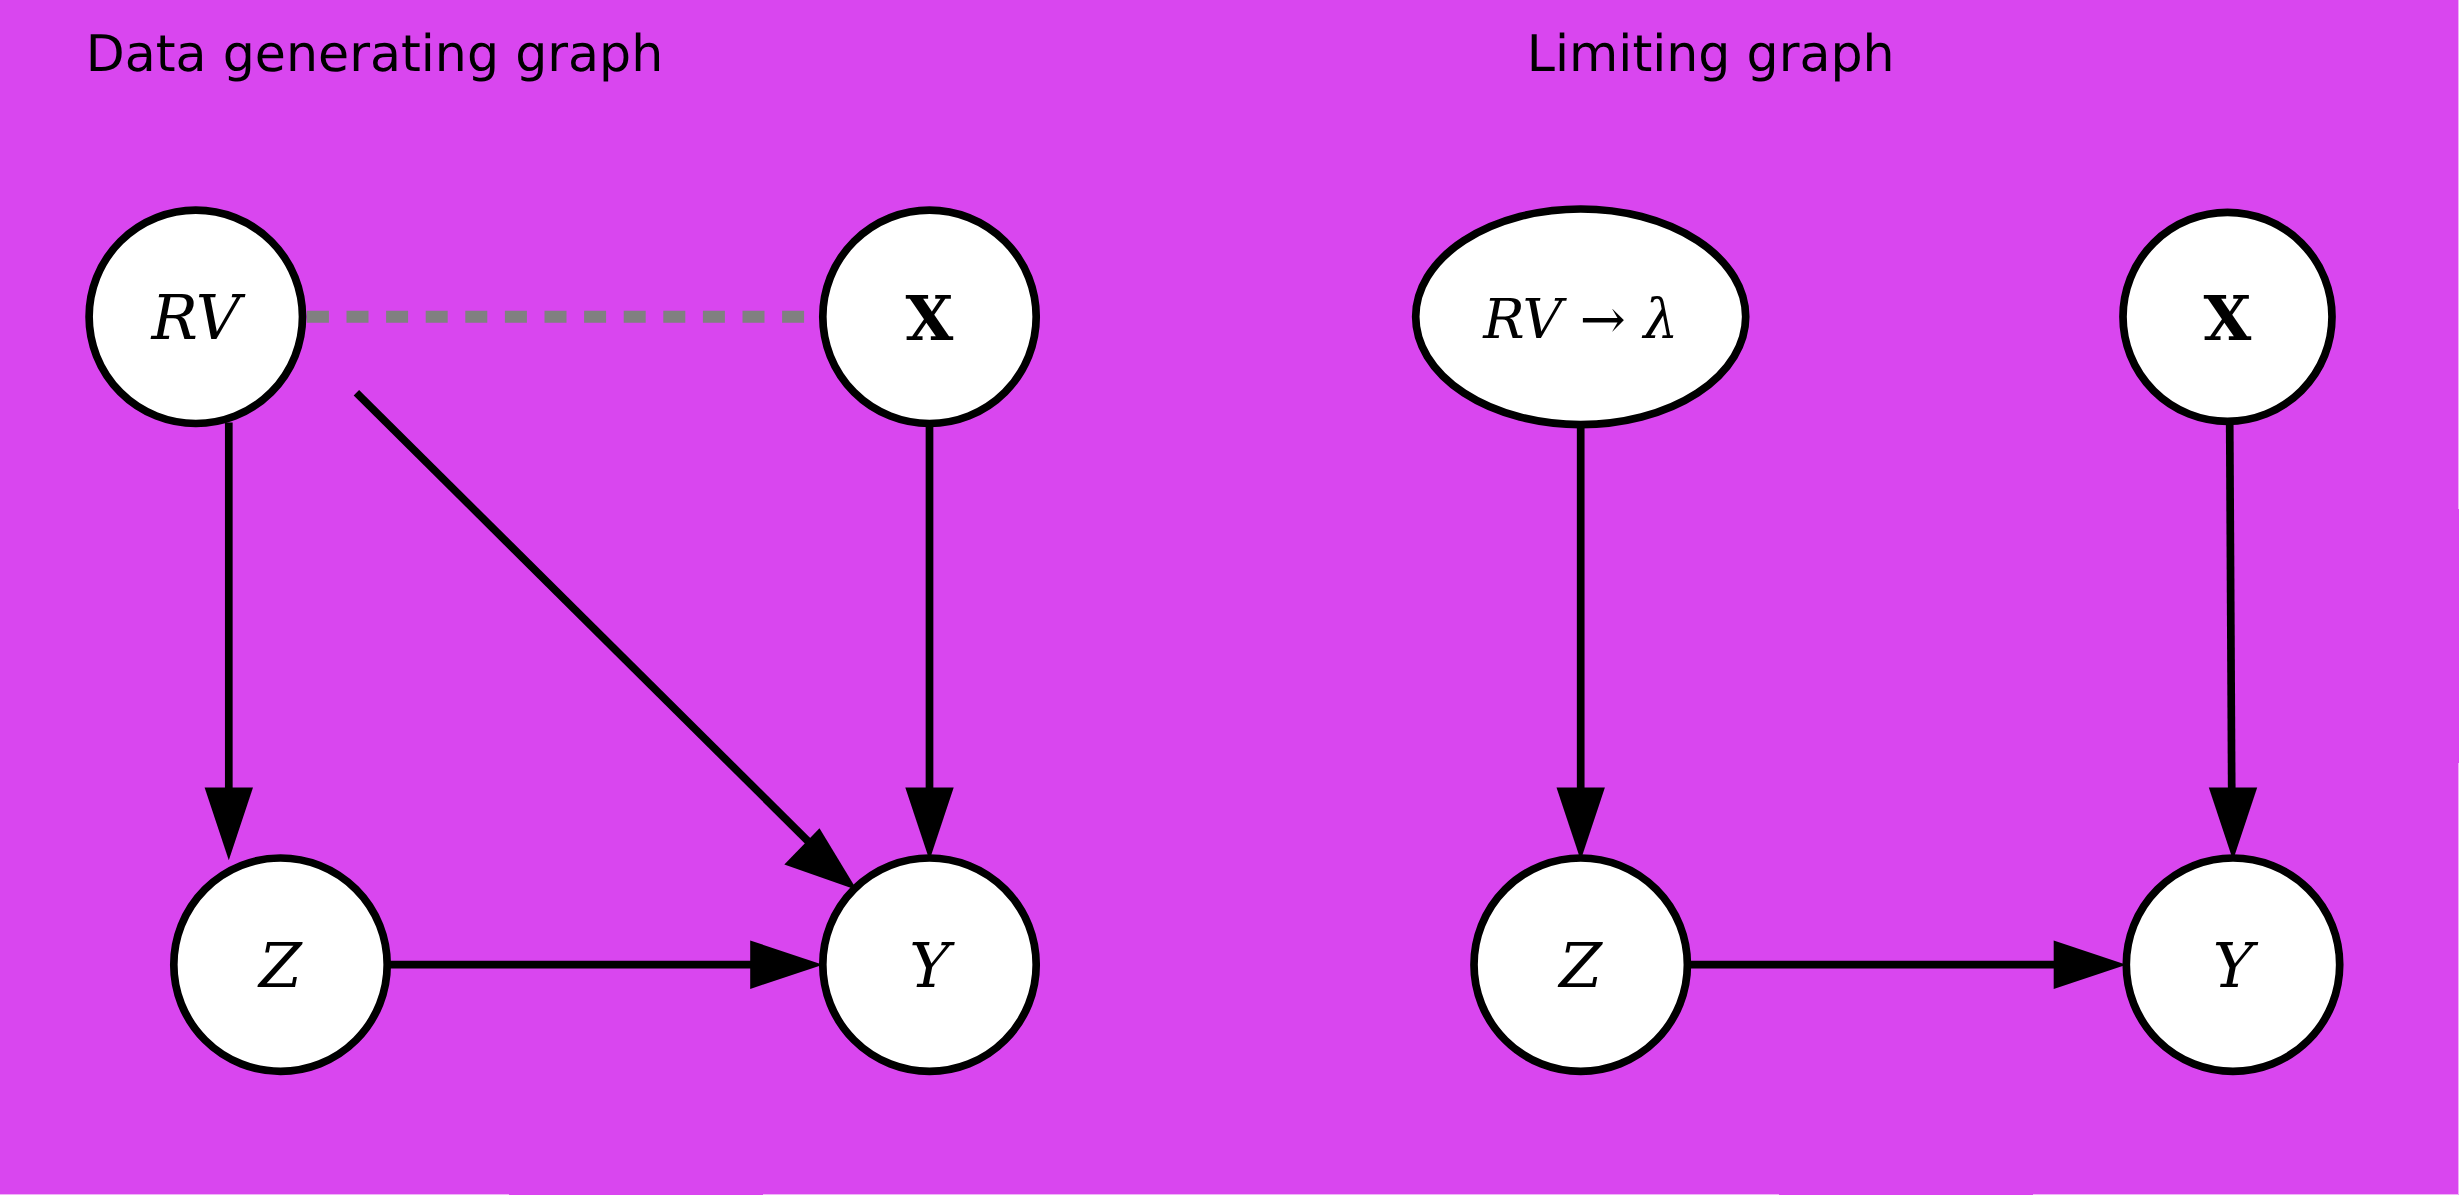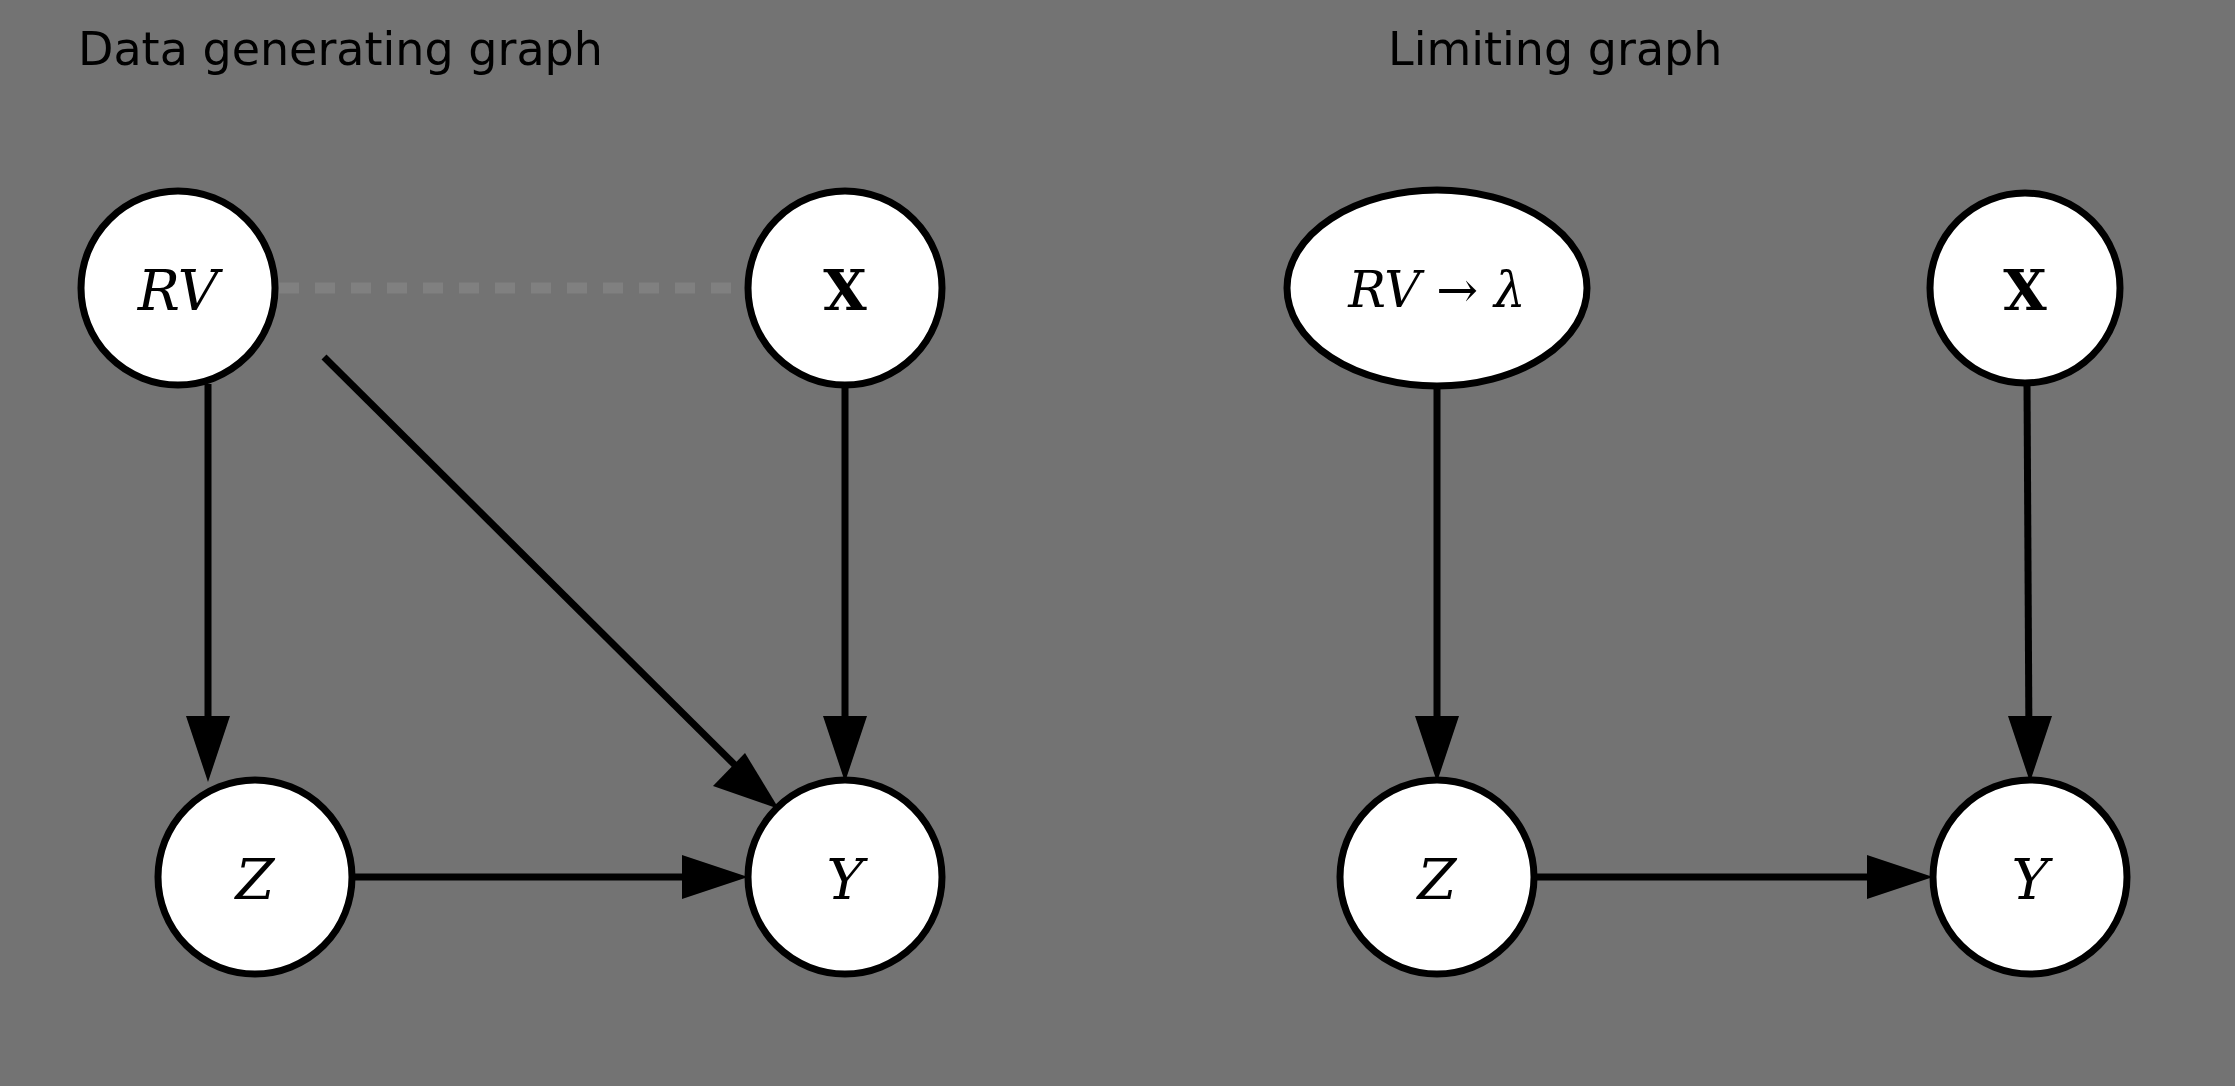--- a/index.html
+++ b/index.html
@@ -10,21 +10,21 @@
   body {
     width: 2235px;
     height: 1086px;
     font-family: "Liberation Sans", sans-serif;
     overflow: hidden;
   }
   #figure {
     position: relative;
     width: 2235px;
     height: 1086px;
-    background: #737373;
+    background: #d946ef;
   }
   svg#graph-canvas {
     display: block;
     width: 2235px;
     height: 1086px;
   }
   .panel-title {
     font-family: "DejaVu Sans", "Liberation Sans", sans-serif;
     font-size: 46px;
     fill: #000000;

